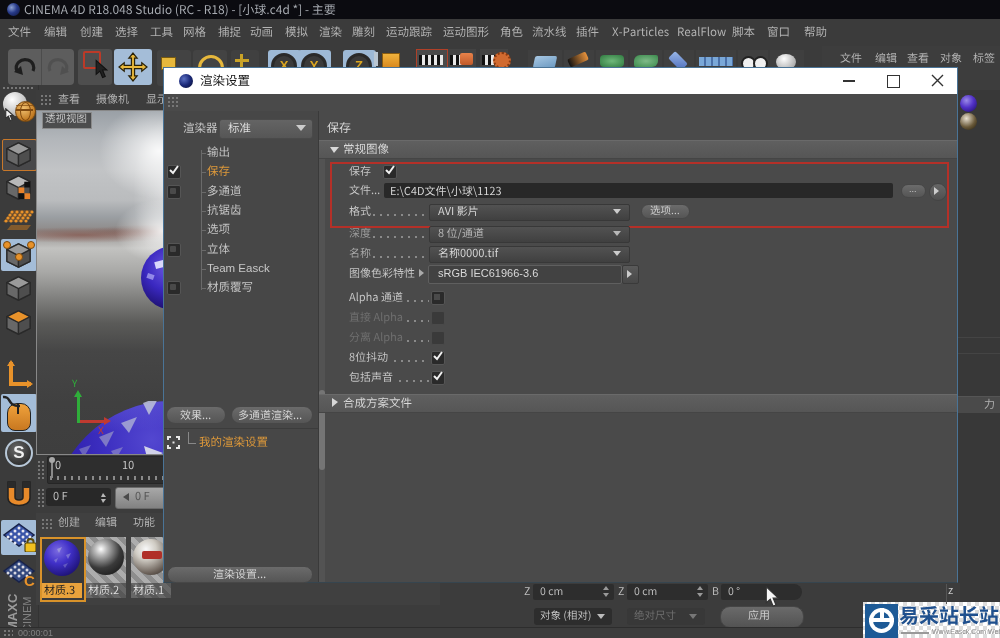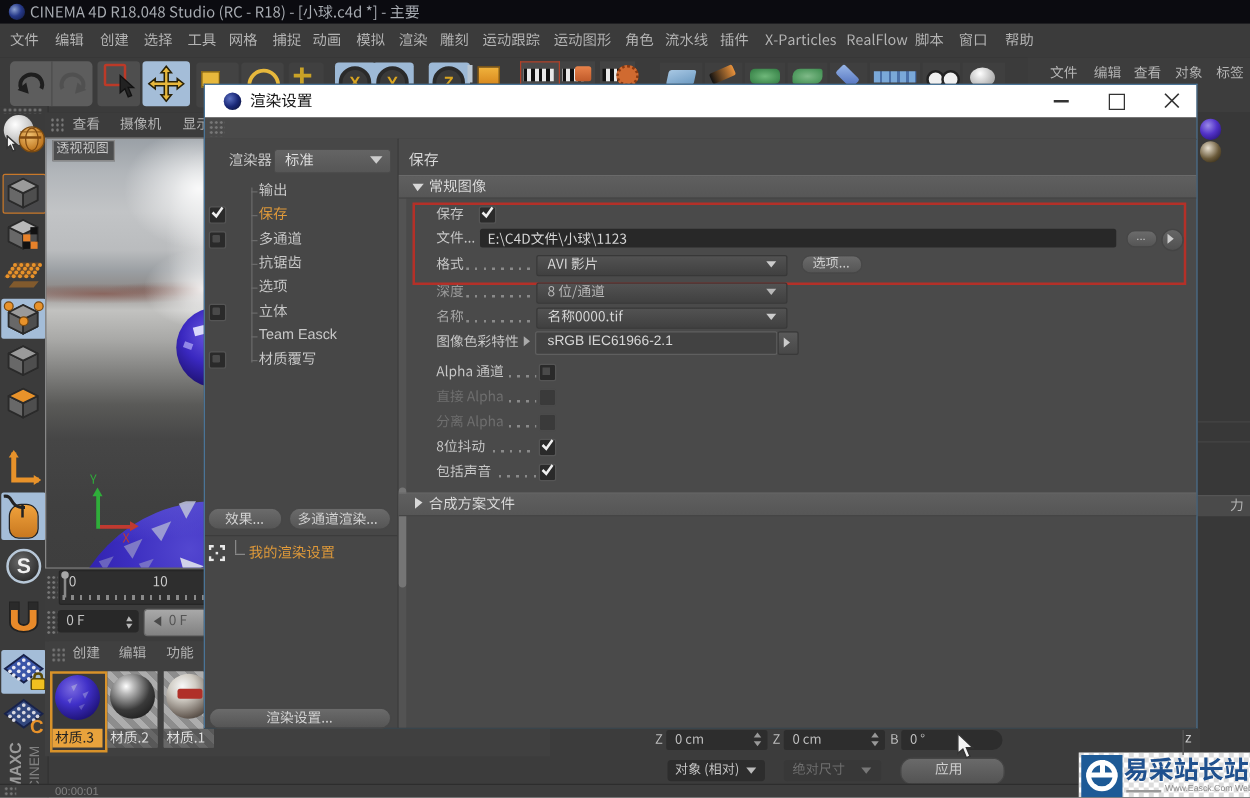--- a/index.html
+++ b/index.html
@@ -997,21 +997,21 @@
           <use href="#g5E94" x="0"></use>
           <use href="#g7528" x="1000"></use>
         </g>
       </svg>
     </div>
 <svg class="ab" style="left:764px;top:585px" width="16" height="24" viewBox="0 0 14 20">
       <path d="M2 1 L2 15 L5.5 12 L8 18 L10.5 17 L8 11 L12.5 11 Z" fill="#f5f5f5" stroke="#333" stroke-width="1"></path>
     </svg>
 <div class="ab" style="left:0;top:627px;width:1000px;height:11px;background:#3d3d3d;border-top:1px solid #2d2d2d"></div>
 <div class="ab grip" style="left:3px;top:629px;width:10px;height:8px"></div>
-<div class="ab" style="left:44px;top:628px;font-size:9px;color:#808080">00:00:01</div>
+<div class="ab" style="left:18px;top:628px;font-size:9px;color:#808080">00:00:01</div>
 <div class="ab" style="left:863px;top:602px;width:137px;height:36px;background:
  repeating-conic-gradient(#ffffff 0 90deg, #dcdcdc 90deg 180deg); background-size:8px 8px;"></div>
 <div class="ab" style="left:865px;top:604px;width:33px;height:34px;background:#1d5a96"></div>
 <div class="ab" style="left:869px;top:608px;width:25px;height:25px;border-radius:50%;background:#ffffff"></div>
 <div class="ab" style="left:873px;top:612px;width:17px;height:17px;border-radius:50%;background:#1d5a96"></div>
 <div class="ab" style="left:869px;top:618px;width:25px;height:4px;background:#ffffff"></div>
 <div class="ab" style="left:880px;top:608px;width:4px;height:11px;background:#ffffff"></div>
 <div class="ab" style="left:899px;top:606px">
       <svg width="100" height="26" viewBox="0 0 100 26" style="display:block;overflow:visible">
         <g fill="#1f508e" transform="translate(0 17) scale(0.02 -0.02)">
@@ -1380,21 +1380,21 @@
           <use href="#g50CF" x="1000"></use>
           <use href="#g8272" x="2000"></use>
           <use href="#g5F69" x="3000"></use>
           <use href="#g7279" x="4000"></use>
           <use href="#g6027" x="5000"></use>
         </g>
       </svg>
     </div>
 <div class="ab" style="left:419px;top:269px;width:0;height:0;border-top:4px solid transparent;border-bottom:4px solid transparent;border-left:5px solid #aaaaaa"></div>
 <div class="ab" style="left:428px;top:265px;width:192px;height:17px;background:#424242;border:1px solid #5f5f5f;border-radius:2px"></div>
-<div class="ab" style="left:438px;top:267px;font-size:11px;color:#d8d8d8">sRGB IEC61966-2.1</div>
+<div class="ab" style="left:438px;top:267px;font-size:11px;color:#d8d8d8">sRGB IEC61966-3.6</div>
 <div class="ab" style="left:622px;top:265px;width:15px;height:17px;background:linear-gradient(#5a5a5a,#484848);border:1px solid #3a3a3a;border-radius:2px"></div>
 <div class="ab" style="left:627px;top:270px;width:0;height:0;border-top:4px solid transparent;border-bottom:4px solid transparent;border-left:5px solid #cccccc"></div>
 <div class="ab" style="left:349px;top:291px">
       <svg width="54" height="15" viewBox="0 0 54 15" style="display:block;overflow:visible">
         <g fill="#c8c8c8" transform="translate(0 10) scale(0.011 -0.011)">
           <use href="#g41" x="0"></use>
           <use href="#g6C" x="608"></use>
           <use href="#g70" x="892"></use>
           <use href="#g68" x="1512"></use>
           <use href="#g61" x="2119"></use>

